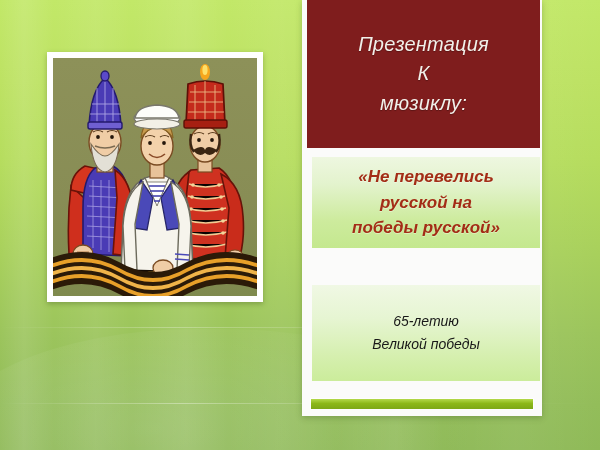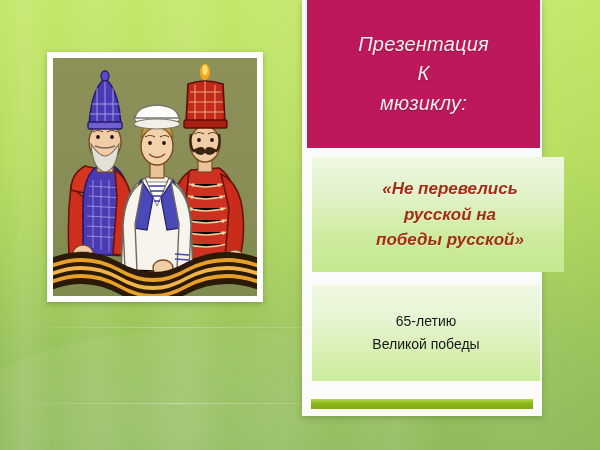--- a/index.html
+++ b/index.html
@@ -118,21 +118,21 @@
     background: #fbfbfa;
     box-shadow: 0 2px 6px rgba(60,80,30,0.30);
   }
 
   .title-block {
     position: absolute;
     left: 5px;
     top: 0;
     width: 233px;
     height: 148px;
-    background: #be185d;
+    background: #7f1d1d;
     display: flex;
     align-items: center;
     justify-content: center;
   }
   .title-text {
     color: #f2f0ea;
     font-style: italic;
     font-size: 20px;
     line-height: 1.48;
     text-align: center;
@@ -142,30 +142,29 @@
   }
   .title-text .l1 { display: block; }
   .title-text .l2 { display: block; }
   .title-text .l3 { display: block; }
 
   .quote-block {
     position: absolute;
     left: 10px;
     top: 157px;
     width: 228px;
-    height: 115px;
+    height: 91px;
     background: linear-gradient(to bottom,
                 #eef7e0 0%,
                 #e3f3cd 30%,
                 #cdeb9d 70%,
                 #c4e88f 100%);
     display: flex;
     align-items: center;
     justify-content: center;
-    padding-left: 24px;
   }
   .quote-text {
     color: #a32d16;
     font-weight: bold;
     font-style: italic;
     font-size: 17px;
     line-height: 1.52;
     text-align: center;
     padding: 0 6px;
     text-shadow: 0 1px 0 rgba(255,255,255,0.35);
@@ -182,20 +181,21 @@
                 #f0f8e4 0%,
                 #e6f5d2 35%,
                 #d5efae 75%,
                 #cbec9b 100%);
     display: flex;
     align-items: center;
     justify-content: center;
   }
   .dedication-text {
     color: #181818;
+    font-style: italic;
     font-size: 14px;
     line-height: 1.62;
     text-align: center;
   }
   .dedication-text span { display: block; }
 
   .green-bar {
     position: absolute;
     left: 9px;
     bottom: 7px;

